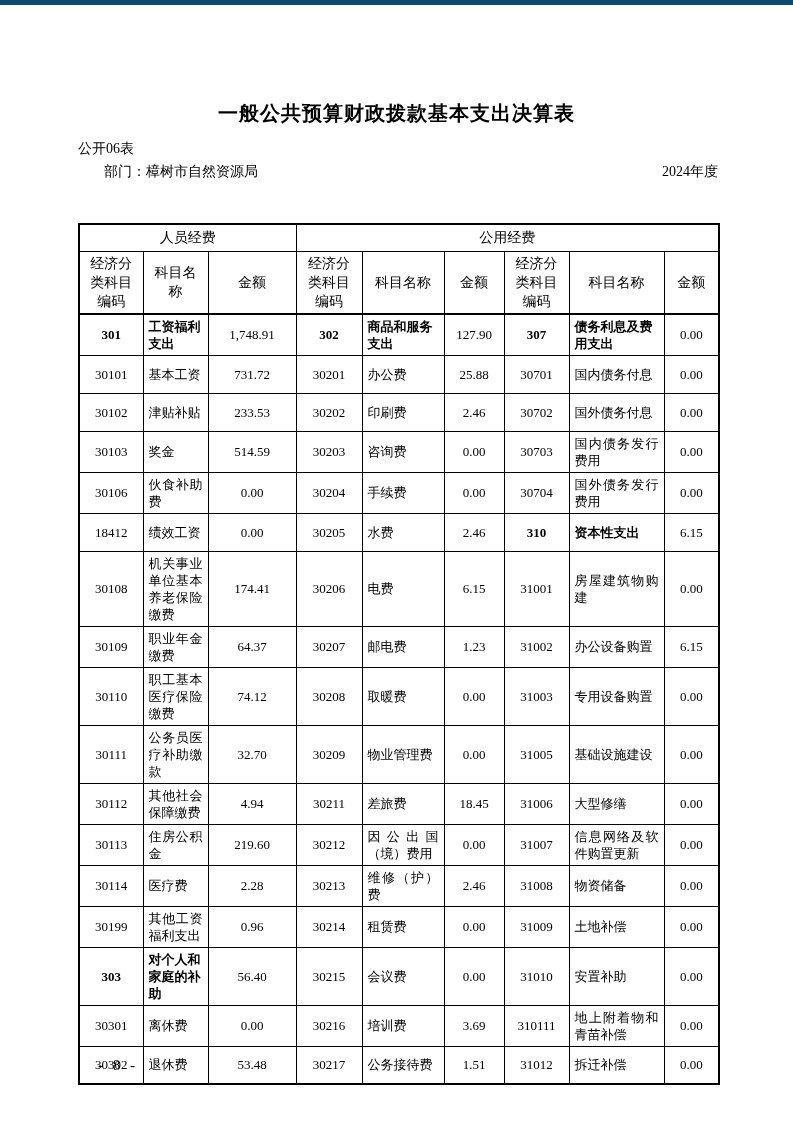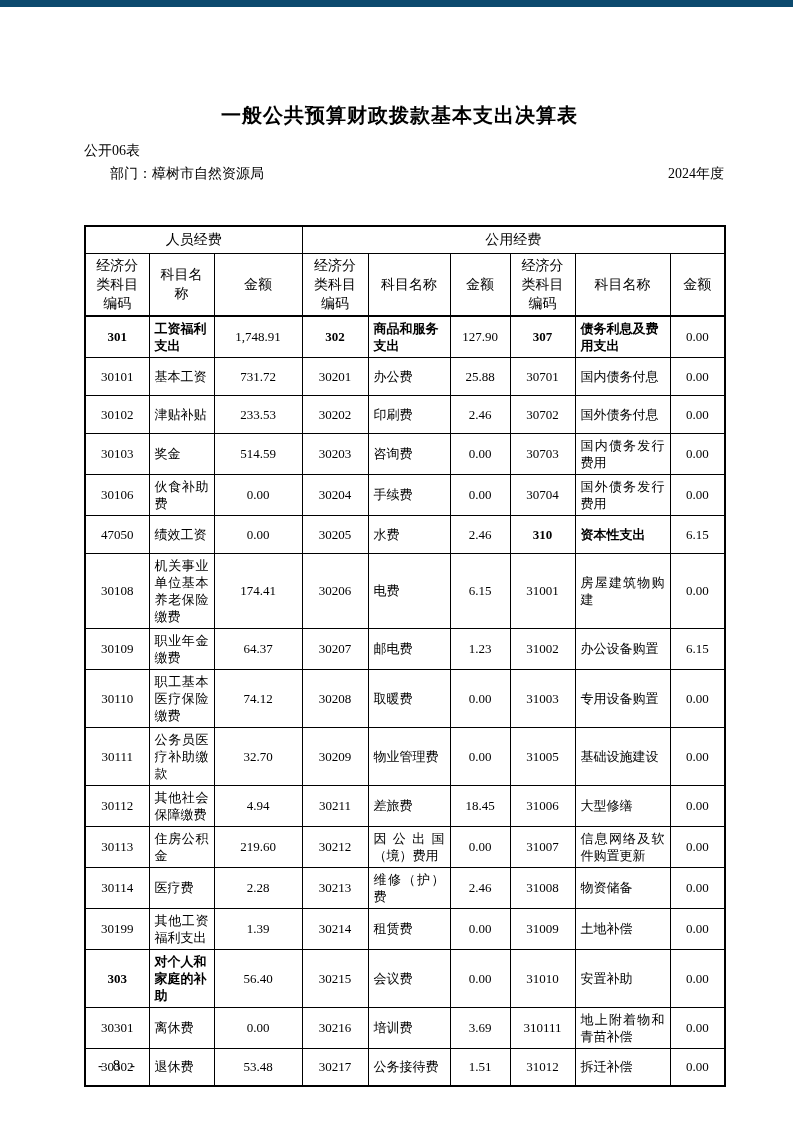--- a/index.html
+++ b/index.html
@@ -1,19 +1,19 @@
 <!DOCTYPE html>
 <html><head>
 <meta charset="utf-8">
 <style>
   html,body{margin:0;padding:0;background:#fff;}
   .page{
     width:793px;height:1122px;position:relative;background:#ffffff;
     font-family:"Liberation Serif","DejaVu Serif",serif;color:#000;
-    overflow:hidden;border-top:7px solid #0c4a6e;box-sizing:border-box;padding-left:6px;
+    overflow:hidden;border-top:5px solid #0c4a6e;box-sizing:border-box;
   }
   .title{
     padding-top:95px;text-align:center;font-size:20px;font-weight:700;
     letter-spacing:1px;
   }
   .tableno{
     width:640px;margin:13px 0 0 78px;text-align:left;font-size:14px;
     padding-right:20px;box-sizing:border-box;
   }
   .meta{
@@ -144,21 +144,21 @@
           <td class="name">伙食补助费</td>
           <td class="amount">0.00</td>
           <td class="code">30204</td>
           <td class="name">手续费</td>
           <td class="amount">0.00</td>
           <td class="code">30704</td>
           <td class="name">国外债务发行费用</td>
           <td class="amount">0.00</td>
         </tr>
         <tr class="data">
-          <td class="code">47050</td>
+          <td class="code">18412</td>
           <td class="name">绩效工资</td>
           <td class="amount">0.00</td>
           <td class="code">30205</td>
           <td class="name">水费</td>
           <td class="amount">2.46</td>
           <td class="code bold">310</td>
           <td class="name bold">资本性支出</td>
           <td class="amount">6.15</td>
         </tr>
         <tr class="data">
@@ -234,21 +234,21 @@
           <td class="code">30213</td>
           <td class="name">维修（护）费</td>
           <td class="amount">2.46</td>
           <td class="code">31008</td>
           <td class="name">物资储备</td>
           <td class="amount">0.00</td>
         </tr>
         <tr class="data">
           <td class="code">30199</td>
           <td class="name">其他工资福利支出</td>
-          <td class="amount">1.39</td>
+          <td class="amount">0.96</td>
           <td class="code">30214</td>
           <td class="name">租赁费</td>
           <td class="amount">0.00</td>
           <td class="code">31009</td>
           <td class="name">土地补偿</td>
           <td class="amount">0.00</td>
         </tr>
         <tr class="data">
           <td class="code bold">303</td>
           <td class="name bold">对个人和家庭的补助</td>

